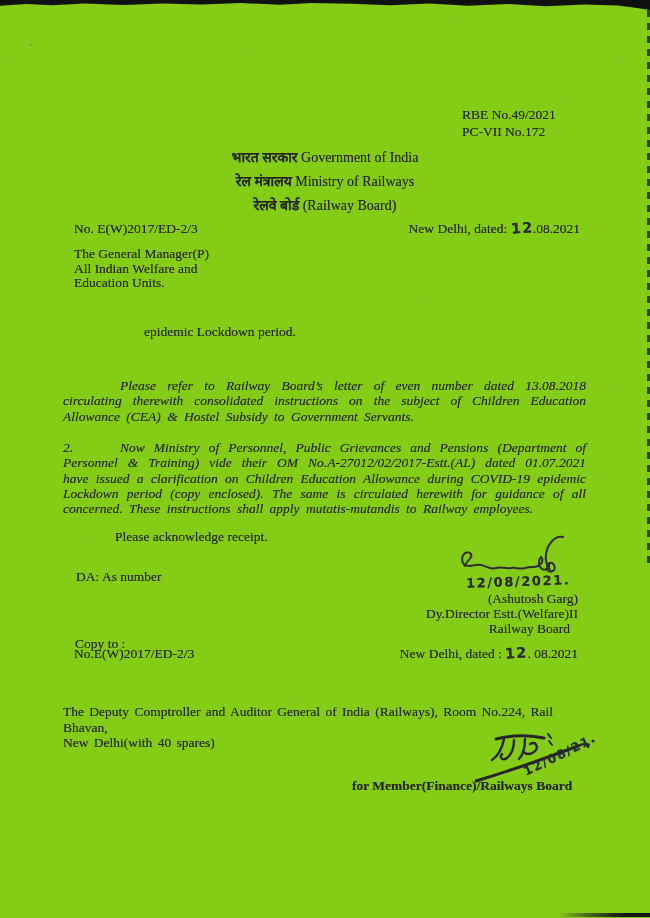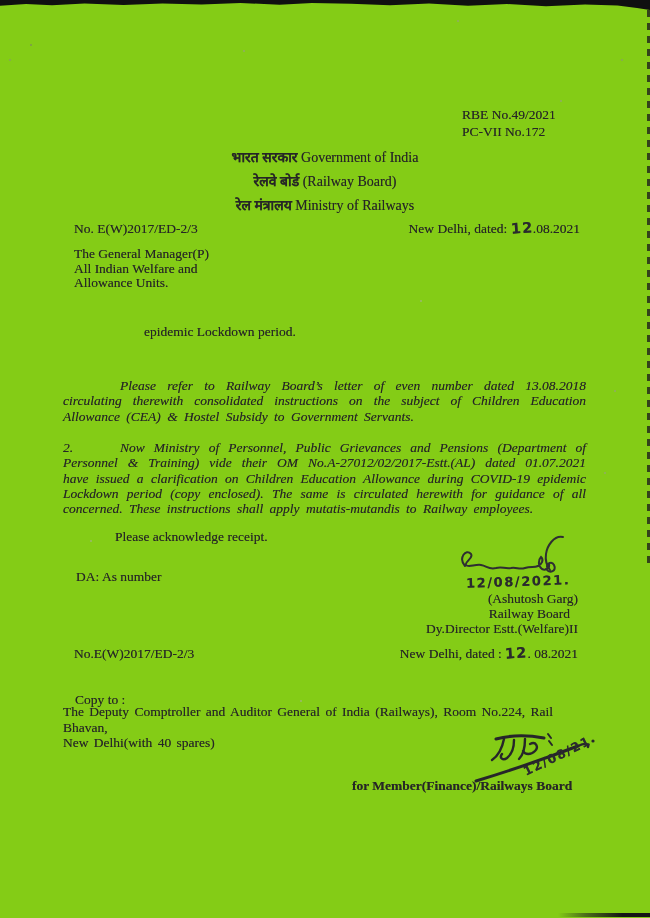--- a/index.html
+++ b/index.html
@@ -47,21 +47,21 @@
   .para1{top:378px;}
   .para2{top:440px;}
   .pnum{position:absolute;left:0;top:0;}
   .indent{text-indent:57px;display:block;}
   .ack{position:absolute;top:529px;left:115px;}
   .da{position:absolute;top:569px;left:76px;}
   .sig-svg{position:absolute;top:534px;left:453px;}
   .sig-date{position:absolute;top:574px;left:466px;}
   .sig-text{position:absolute;top:591px;left:370px;width:208px;text-align:right;line-height:15.2px;}
   .ref-row2{position:absolute;top:646px;left:74px;width:504px;display:flex;justify-content:space-between;}
-  .copy-label{position:absolute;top:692px;left:75px;}
+  .copy-label{position:absolute;top:636px;left:75px;}
   .copy-para{position:absolute;top:704px;left:63px;width:525px;line-height:15.6px;word-spacing:2px;}
   .sig2-svg{position:absolute;top:729px;left:464px;}
   .for-line{position:absolute;top:778px;left:352px;font-weight:bold;}
 </style>
 </head>
 <body>
 
 <div class="page">
 
   <div class="edge-top"></div>
@@ -69,36 +69,36 @@
   <div class="smudge-bottom"></div>
   <div class="specks"></div>
 
   <div class="ref-top t">
     <div>RBE No.49/2021</div>
     <div>PC-VII No.172</div>
   </div>
 
   <div class="letterhead">
     <div><span class="hi">भारत सरकार</span> <span>Government of India</span></div>
+    <div><span class="hi">रेल मंत्रालय</span> <span>Ministry of Railways</span></div>
     <div><span class="hi">रेलवे बोर्ड</span> <span>(Railway Board)</span></div>
-    <div><span class="hi">रेल मंत्रालय</span> <span>Ministry of Railways</span></div>
   </div>
 
   <div class="ref-row1 t">
     <span>No. E(W)2017/ED-2/3</span>
     <span>
       <span>New Delhi, dated:</span>
       <span class="hand hand-day">12</span><span>.08.2021</span>
     </span>
   </div>
 
   <div class="addressee t">
     <div>The General Manager(P)</div>
     <div>All Indian Welfare and</div>
-    <div>Allowance Units.</div>
+    <div>Education Units.</div>
   </div>
 
   <div class="subject t">
     <div class="cont">epidemic Lockdown period.</div>
   </div>
 
   <div class="para para1 t">
     <span class="indent">Please refer to Railway Board’s letter of even number dated 13.08.2018 circulating therewith consolidated instructions on the subject of Children Education Allowance (CEA) &amp; Hostel Subsidy to Government Servants.</span>
   </div>
 
@@ -114,22 +114,22 @@
     <g fill="none" stroke="#2e2e32" stroke-width="2" stroke-linecap="round">
       <path d="M12,32 C5,24 13,14 18,20 C21,24 11,28 13,31 C15,34 22,30 28,31 C34,32 36,36 43,34 C49,32 51,35 58,34 C64,33 66,36 72,34 C78,32 81,34 85,32"></path>
       <path d="M85,32 C89,30 91,26 88,23 C85,26 85,32 89,35 C93,37 97,34 96,30"></path>
       <path d="M93,35 C97,40 104,37 101,31 C99,27 94,29 94,33"></path>
       <path d="M110,3 C101,1 94,12 93,20 C92,27 94,32 97,36"></path>
     </g>
   </svg>
   <div class="sig-date hand hand-date">12/08/2021.</div>
   <div class="sig-text t">
     <div>(Ashutosh Garg)</div>
+    <div>Dy.Director Estt.(Welfare)II</div>
     <div style="padding-right:8px;">Railway Board</div>
-    <div>Dy.Director Estt.(Welfare)II</div>
   </div>
 
   <div class="ref-row2 t">
     <span>No.E(W)2017/ED-2/3</span>
     <span>
       <span>New Delhi, dated :</span>
       <span class="hand hand-day">12</span><span>. 08.2021</span>
     </span>
   </div>
 

